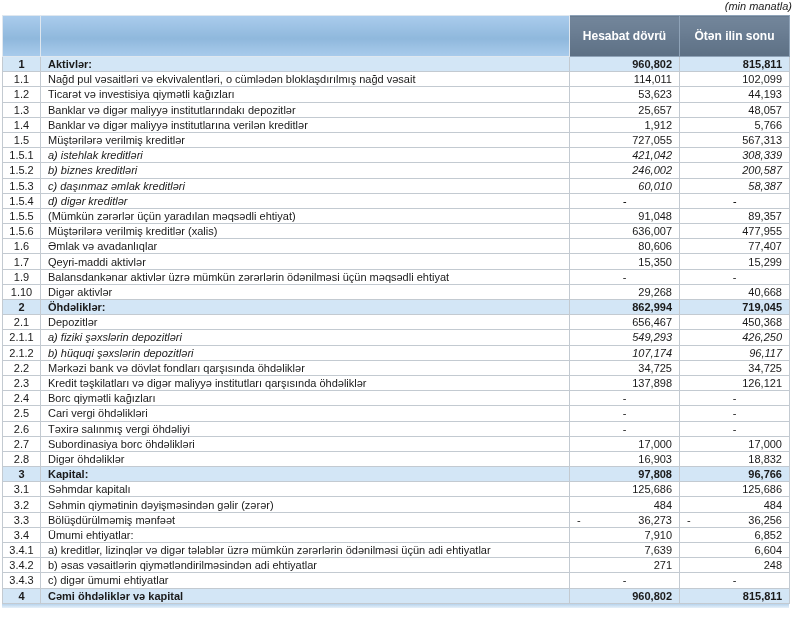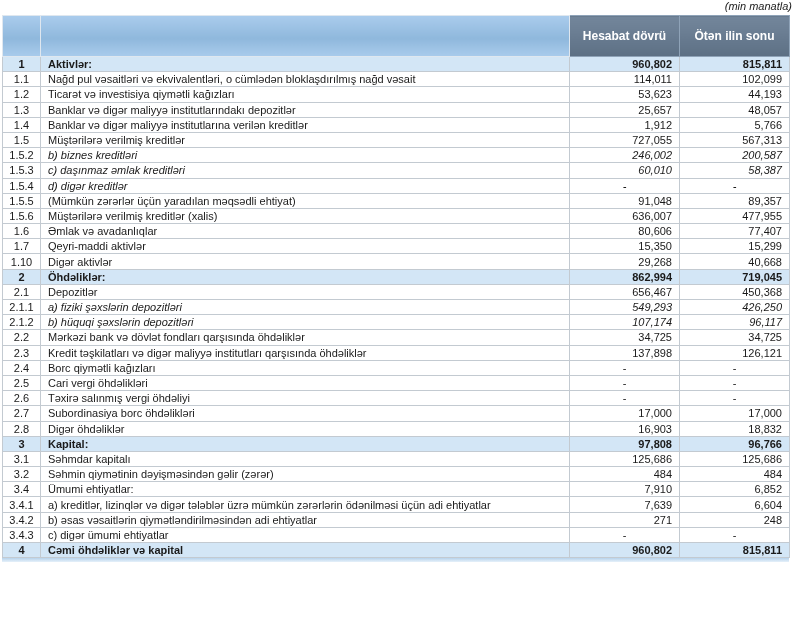--- a/index.html
+++ b/index.html
@@ -135,20 +135,26 @@
           <td class="val">1,912</td>
           <td class="val">5,766</td>
         </tr>
         <tr>
           <td class="num">1.5</td>
           <td class="label">Müştərilərə verilmiş kreditlər</td>
           <td class="val">727,055</td>
           <td class="val">567,313</td>
         </tr>
         <tr class="italic">
+          <td class="num">1.5.1</td>
+          <td class="label">a) istehlak kreditləri</td>
+          <td class="val">421,042</td>
+          <td class="val">308,339</td>
+        </tr>
+        <tr class="italic">
           <td class="num">1.5.2</td>
           <td class="label">b) biznes kreditləri</td>
           <td class="val">246,002</td>
           <td class="val">200,587</td>
         </tr>
         <tr class="italic">
           <td class="num">1.5.3</td>
           <td class="label">c) daşınmaz əmlak kreditləri</td>
           <td class="val">60,010</td>
           <td class="val">58,387</td>
@@ -175,20 +181,26 @@
           <td class="num">1.6</td>
           <td class="label">Əmlak və avadanlıqlar</td>
           <td class="val">80,606</td>
           <td class="val">77,407</td>
         </tr>
         <tr>
           <td class="num">1.7</td>
           <td class="label">Qeyri-maddi aktivlər</td>
           <td class="val">15,350</td>
           <td class="val">15,299</td>
+        </tr>
+        <tr>
+          <td class="num">1.9</td>
+          <td class="label">Balansdankənar aktivlər üzrə mümkün zərərlərin ödənilməsi üçün məqsədli ehtiyat</td>
+          <td class="val dash">-</td>
+          <td class="val dash">-</td>
         </tr>
         <tr>
           <td class="num">1.10</td>
           <td class="label">Digər aktivlər</td>
           <td class="val">29,268</td>
           <td class="val">40,668</td>
         </tr>
         <tr class="section">
           <td class="num">2</td>
           <td class="label">Öhdəliklər:</td>
@@ -265,20 +277,26 @@
           <td class="num">3.1</td>
           <td class="label">Səhmdar kapitalı</td>
           <td class="val">125,686</td>
           <td class="val">125,686</td>
         </tr>
         <tr>
           <td class="num">3.2</td>
           <td class="label">Səhmin qiymətinin dəyişməsindən gəlir (zərər)</td>
           <td class="val">484</td>
           <td class="val">484</td>
+        </tr>
+        <tr>
+          <td class="num">3.3</td>
+          <td class="label">Bölüşdürülməmiş mənfəət</td>
+          <td class="val"><span class="neg">-</span>36,273</td>
+          <td class="val"><span class="neg">-</span>36,256</td>
         </tr>
         <tr>
           <td class="num">3.4</td>
           <td class="label">Ümumi ehtiyatlar:</td>
           <td class="val">7,910</td>
           <td class="val">6,852</td>
         </tr>
         <tr>
           <td class="num">3.4.1</td>
           <td class="label">a) kreditlər, lizinqlər və digər tələblər üzrə mümkün zərərlərin ödənilməsi üçün adi ehtiyatlar</td>

